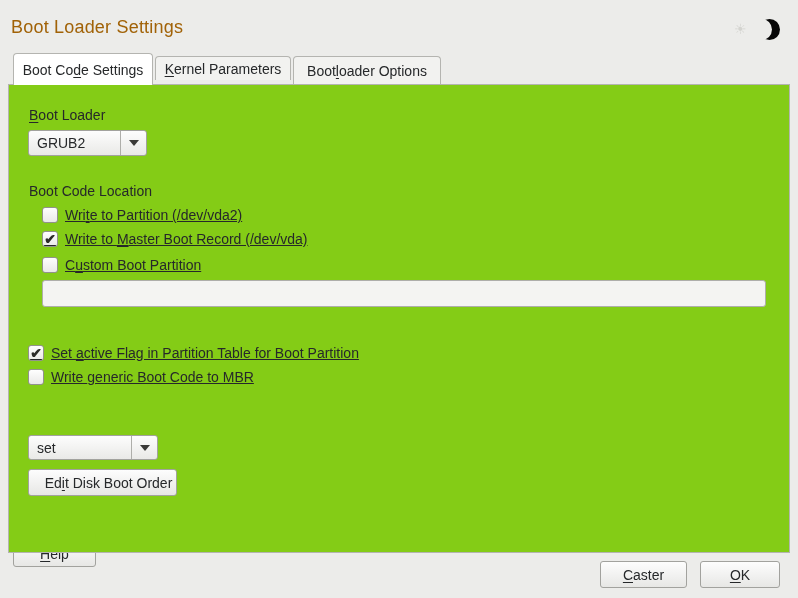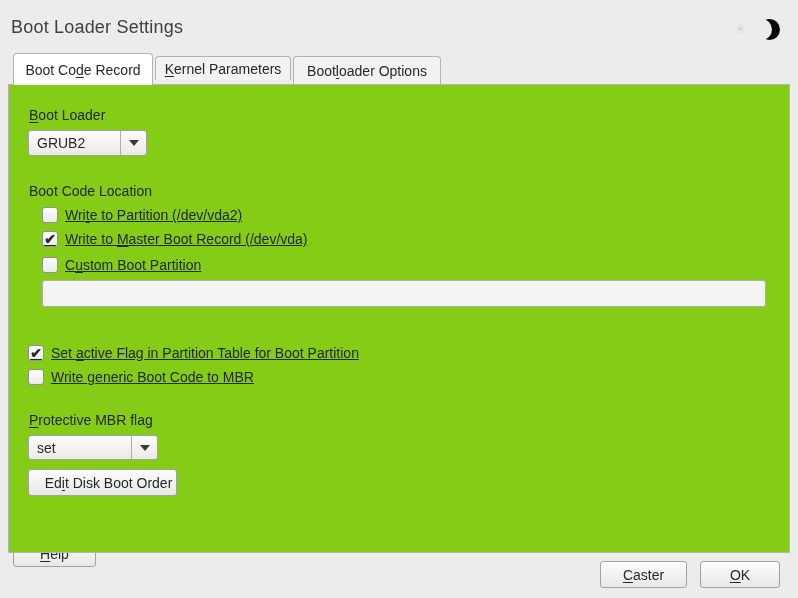--- a/index.html
+++ b/index.html
@@ -8,21 +8,21 @@
     position: relative;
     width: 798px; height: 598px;
     background: #ececea;
     font-family: "Liberation Sans", sans-serif;
     color: #26282a;
     overflow: hidden;
   }
   .title {
     position: absolute; left: 11px; top: 17px;
     font-size: 18px; letter-spacing: 0.2px;
-    color: #404040;
+    color: #a16207;
   }
   
   .theme-toggle { position:absolute; right:16px; top:19px; width:48px; height:22px; cursor:pointer; }
   .sun { position:absolute; left:0; top:2px; font-size:14px; color:#d4d4d0; line-height:16px; }
   .moon { position:absolute; right:2px; top:0; width:21px; height:21px; border-radius:50%; background:#070707; }
   .moon::after { content:""; position:absolute; left:-8px; top:0; width:21px; height:21px; border-radius:50%; background:#ececea; }
 
   
   .tab {
     position:absolute; display:flex; align-items:center; justify-content:center;
@@ -88,21 +88,21 @@
 <div class="window">
 
   <div class="title">Boot Loader Settings</div>
 
   <div class="theme-toggle">
     <span class="sun">☀</span>
     <span class="moon"></span>
   </div>
 
   <div class="tab active">
-    <span><span>Boot Co</span><span class="mn">d</span><span>e Record</span></span>
+    <span><span>Boot Co</span><span class="mn">d</span><span>e Settings</span></span>
   </div>
   <div class="tab t2">
     <span><span></span><span class="mn">K</span><span>ernel Parameters</span></span>
   </div>
   <div class="tab t3">
     <span><span>Boot</span><span class="mn">l</span><span>oader Options</span></span>
   </div>
 
   <div class="panel">
 
@@ -137,21 +137,20 @@
     <label class="cb-row" style="left:19px; top:259px;">
       <span class="checkbox">✔</span>
       <span class="cb-text"><span>Set </span><span class="mn">a</span><span>ctive Flag in Partition Table for Boot Partition</span></span>
     </label>
 
     <label class="cb-row" style="left:19px; top:283px;">
       <span class="checkbox"></span>
       <span class="cb-text"><span>Write </span><span class="mn">g</span><span>eneric Boot Code to MBR</span></span>
     </label>
 
-    <div class="lbl" style="left:20px; top:327px;"><span></span><span class="mn">P</span><span>rotective MBR flag</span></div>
 
     <div class="combo" style="left:19px; top:350px; width:130px; height:25px;">
       <span class="val">set</span>
       <span class="arrow-box">
           <span class="tri"></span>
         </span>
     </div>
 
     <div class="btn" style="left:19px; top:384px; width:149px;padding-left:12px;">
       <span><span>Ed</span><span class="mn">i</span><span>t Disk Boot Order</span></span>

